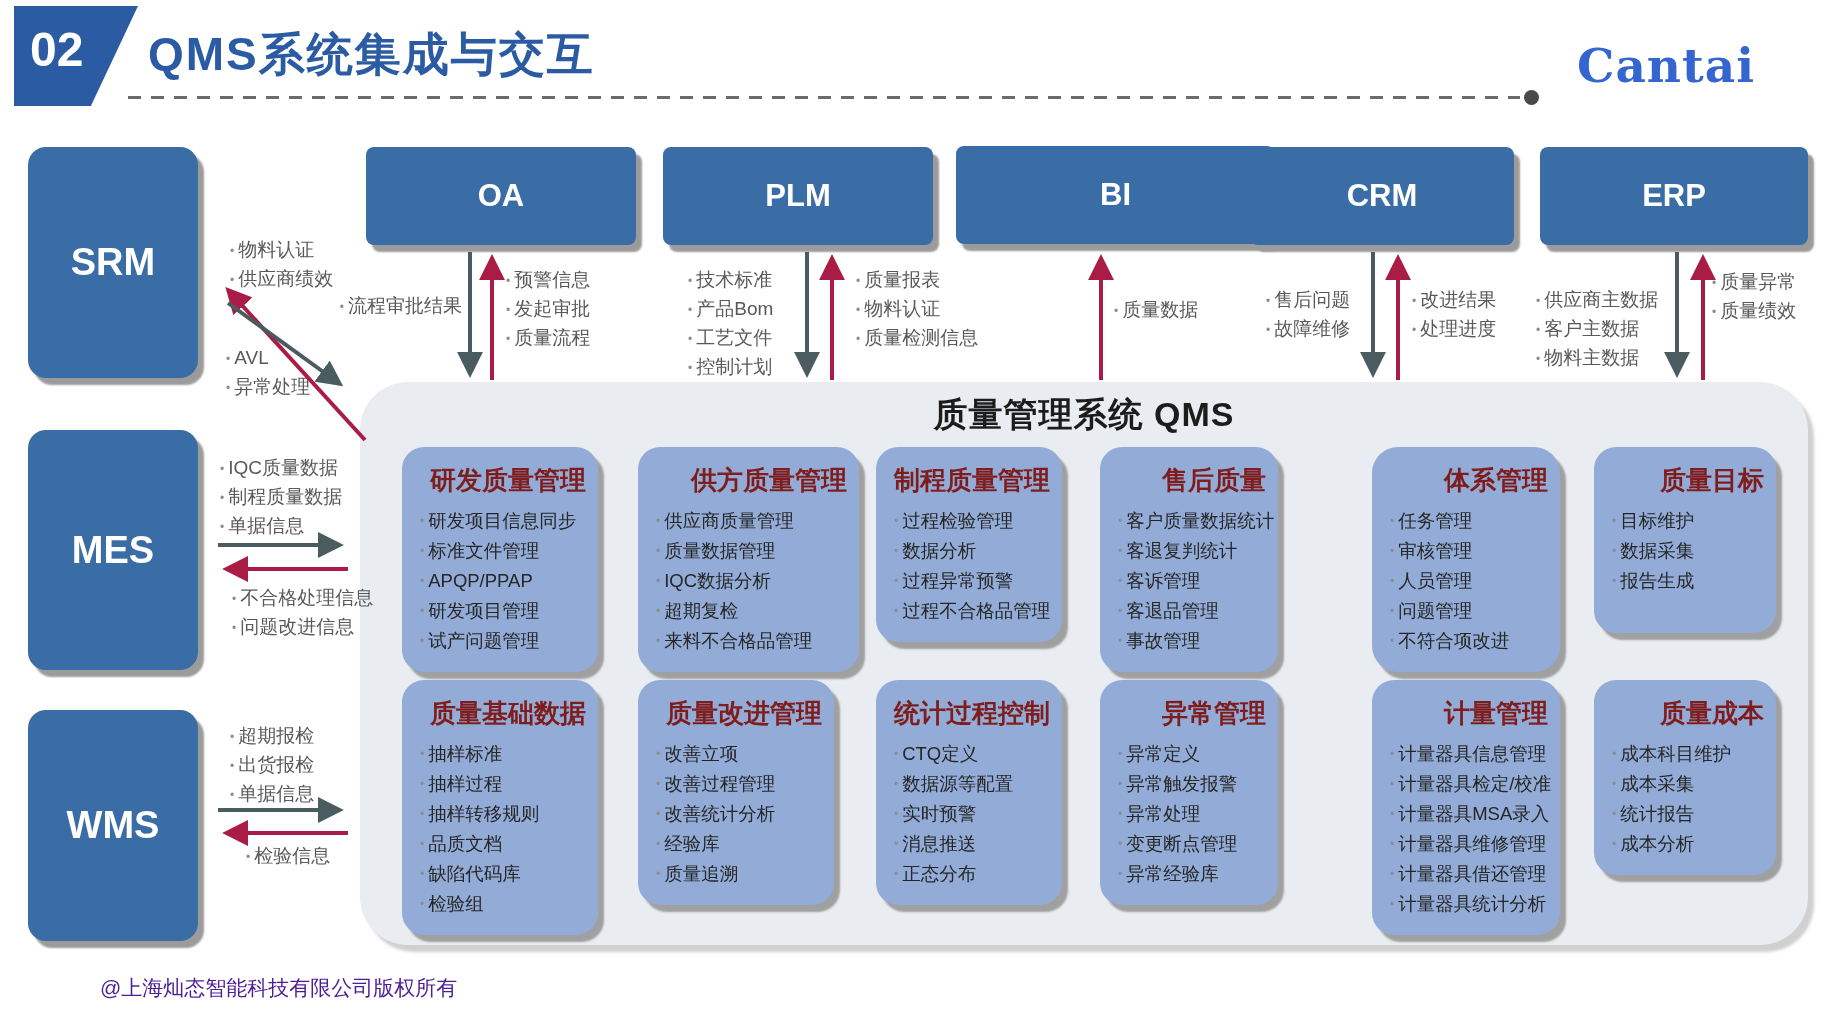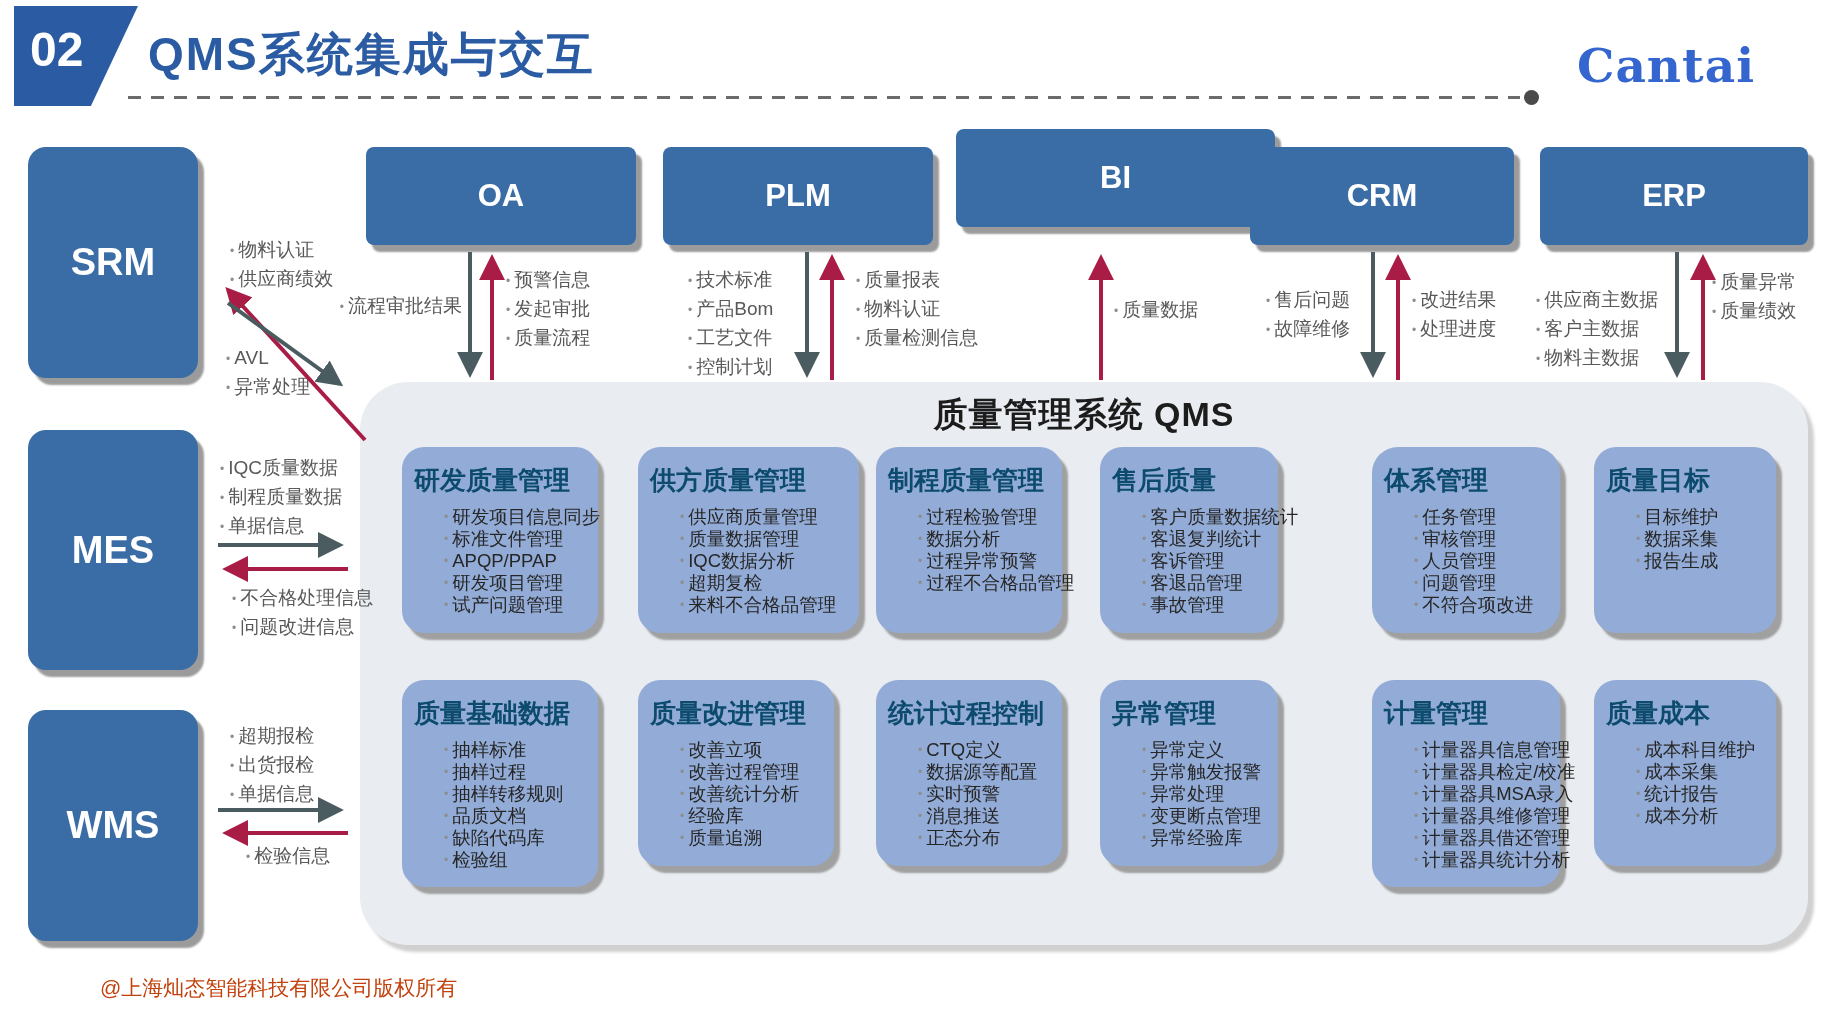--- a/index.html
+++ b/index.html
@@ -21,36 +21,36 @@
   .sys{position:absolute;background:#3A6CA5;color:#ffffff;font-weight:bold;
        display:flex;align-items:center;justify-content:center;
        box-shadow:6px 7px 2px #9b9b9b;}
   .left-sys{width:170px;border-radius:18px;font-size:38px;}
   .top-sys{height:98px;border-radius:8px;font-size:31px;}
   #srm{left:28px;top:147px;height:231px;}
   #mes{left:28px;top:430px;height:240px;}
   #wms{left:28px;top:710px;height:231px;}
   #oa {left:366px;top:147px;width:270px;}
   #plm{left:663px;top:147px;width:270px;}
-  #bi {left:956px;top:129px;width:319px;justify-content:center;}
+  #bi {left:956px;top:146px;width:319px;justify-content:center;}
   #crm{left:1250px;top:147px;width:264px;}
   #erp{left:1540px;top:147px;width:268px;}
 
   
   .qms-panel{position:absolute;left:360px;top:382px;width:1448px;height:563px;
              background:#E9ECF0;border-radius:48px;box-shadow:6px 7px 3px rgba(120,120,120,.35);}
   .qms-title{position:absolute;left:360px;top:392px;width:1448px;text-align:center;
              font-size:34px;font-weight:bold;color:#1c1c1c;letter-spacing:1px;}
 
   
   .module{position:absolute;background:#93ACD7;border-radius:22px;
           box-shadow:6px 7px 2px #a0a0a0;padding:12px 6px 16px 12px;box-sizing:border-box;min-height:186px;}
-  .module-title{font-size:26px;font-weight:bold;color:#0c4a6e;text-align:left;margin:4px 6px 8px 0;white-space:nowrap;}
+  .module-title{font-size:26px;font-weight:bold;color:#7f1d1d;text-align:right;margin:4px 6px 8px 0;white-space:nowrap;}
   .module-items{list-style:none;margin:0;padding:0 0 0 6px;}
-  .module-items li{font-size:18.5px;line-height:21px;color:#262626;white-space:nowrap;margin-left:24px;}
+  .module-items li{font-size:18.5px;line-height:29px;color:#262626;white-space:nowrap;}
   .blt{font-size:12px;color:#8d8d8d;margin-right:4px;vertical-align:2px;}
   .m1 {left:402px;top:447px;width:196px;}
   .m2 {left:638px;top:447px;width:221px;}
   .m3 {left:876px;top:447px;width:186px;}
   .m4 {left:1100px;top:447px;width:178px;}
   .m5 {left:1372px;top:447px;width:188px;border-radius:26px;}
   .m6 {left:1594px;top:447px;width:182px;}
   .m7 {left:402px;top:680px;width:196px;}
   .m8 {left:638px;top:680px;width:196px;}
   .m9 {left:876px;top:680px;width:186px;}
@@ -77,21 +77,21 @@
   #g-crm-l {left:1266px;top:286px;}
   #g-crm-r {left:1412px;top:286px;}
   #g-erp-l {left:1536px;top:286px;}
   #g-erp-r {left:1712px;top:268px;}
 
   
   #arrows{position:absolute;left:0;top:0;pointer-events:none;}
   .a-red {stroke:#A81C45;stroke-width:4;fill:none;}
   .a-gray{stroke:#4A5C60;stroke-width:4;fill:none;}
 
-  .footer{position:absolute;left:100px;top:974px;font-size:21px;color:#c2410c;}
+  .footer{position:absolute;left:100px;top:974px;font-size:21px;color:#4c1d95;}
 </style>
 </head>
 <body>
 
 <div id="stage">
 
   <div class="badge"></div>
   <div class="badge-num">02</div>
   <div class="page-title">QMS系统集成与交互</div>
   <div class="dash-line"></div>

